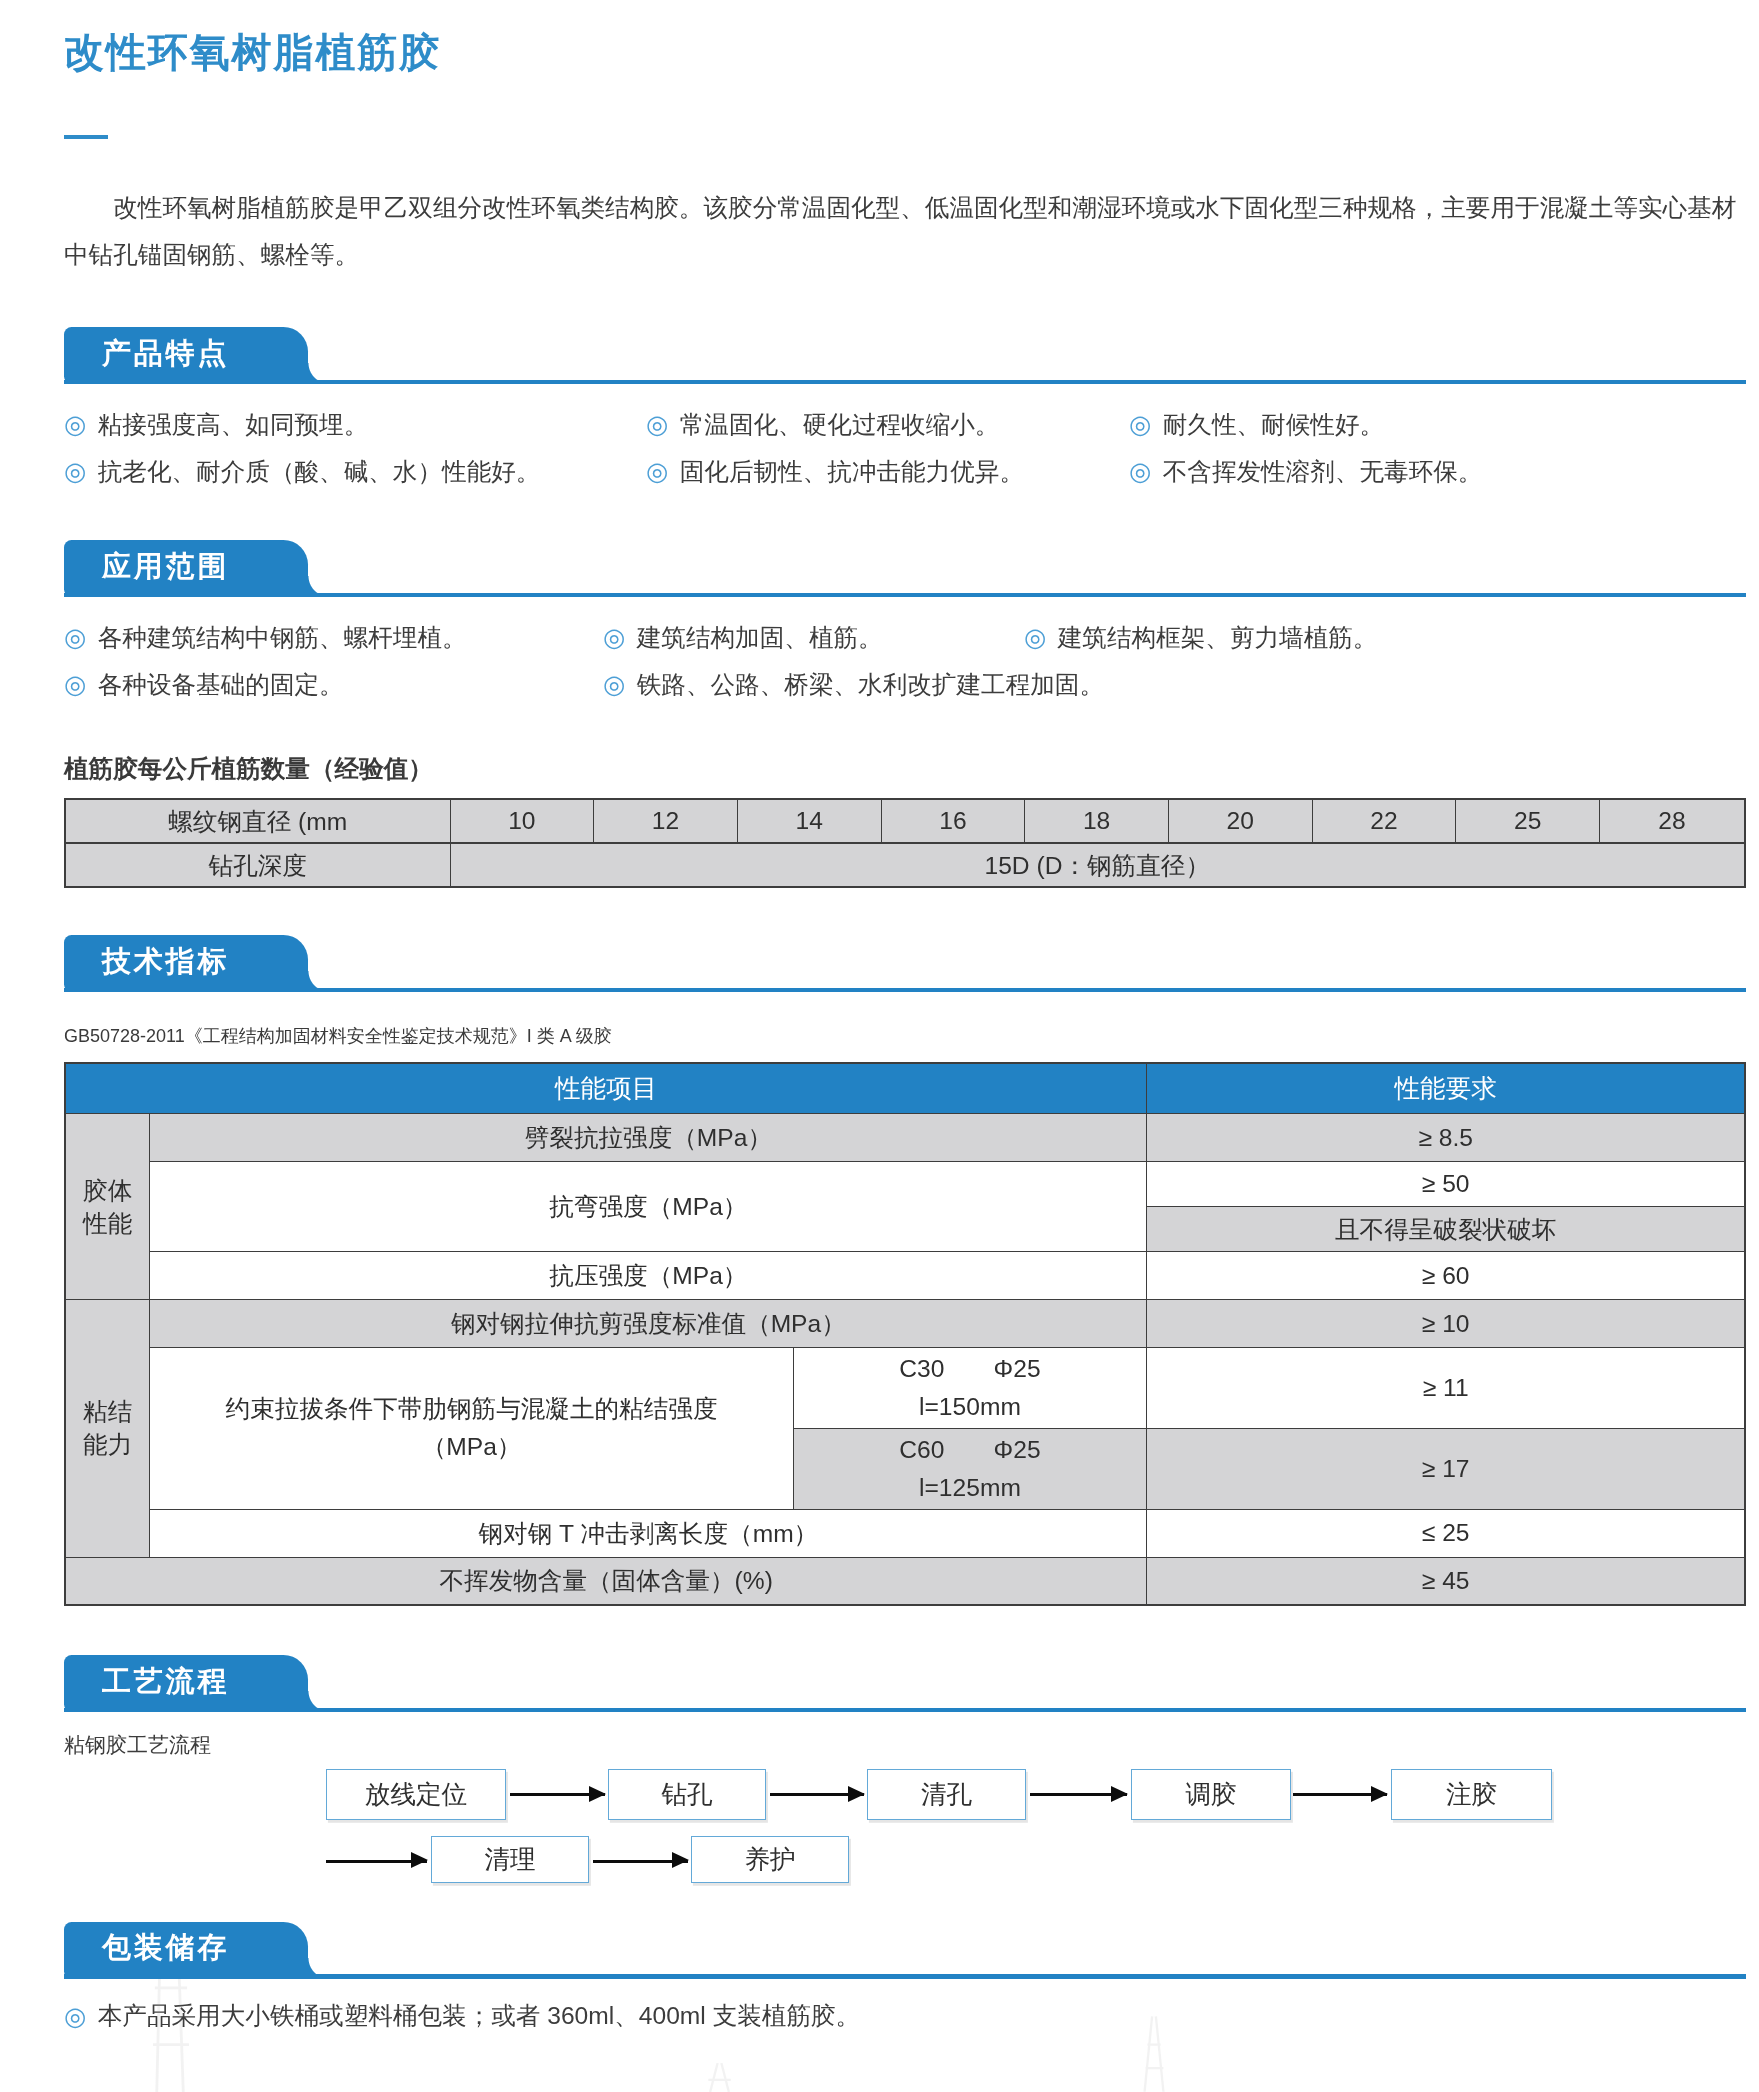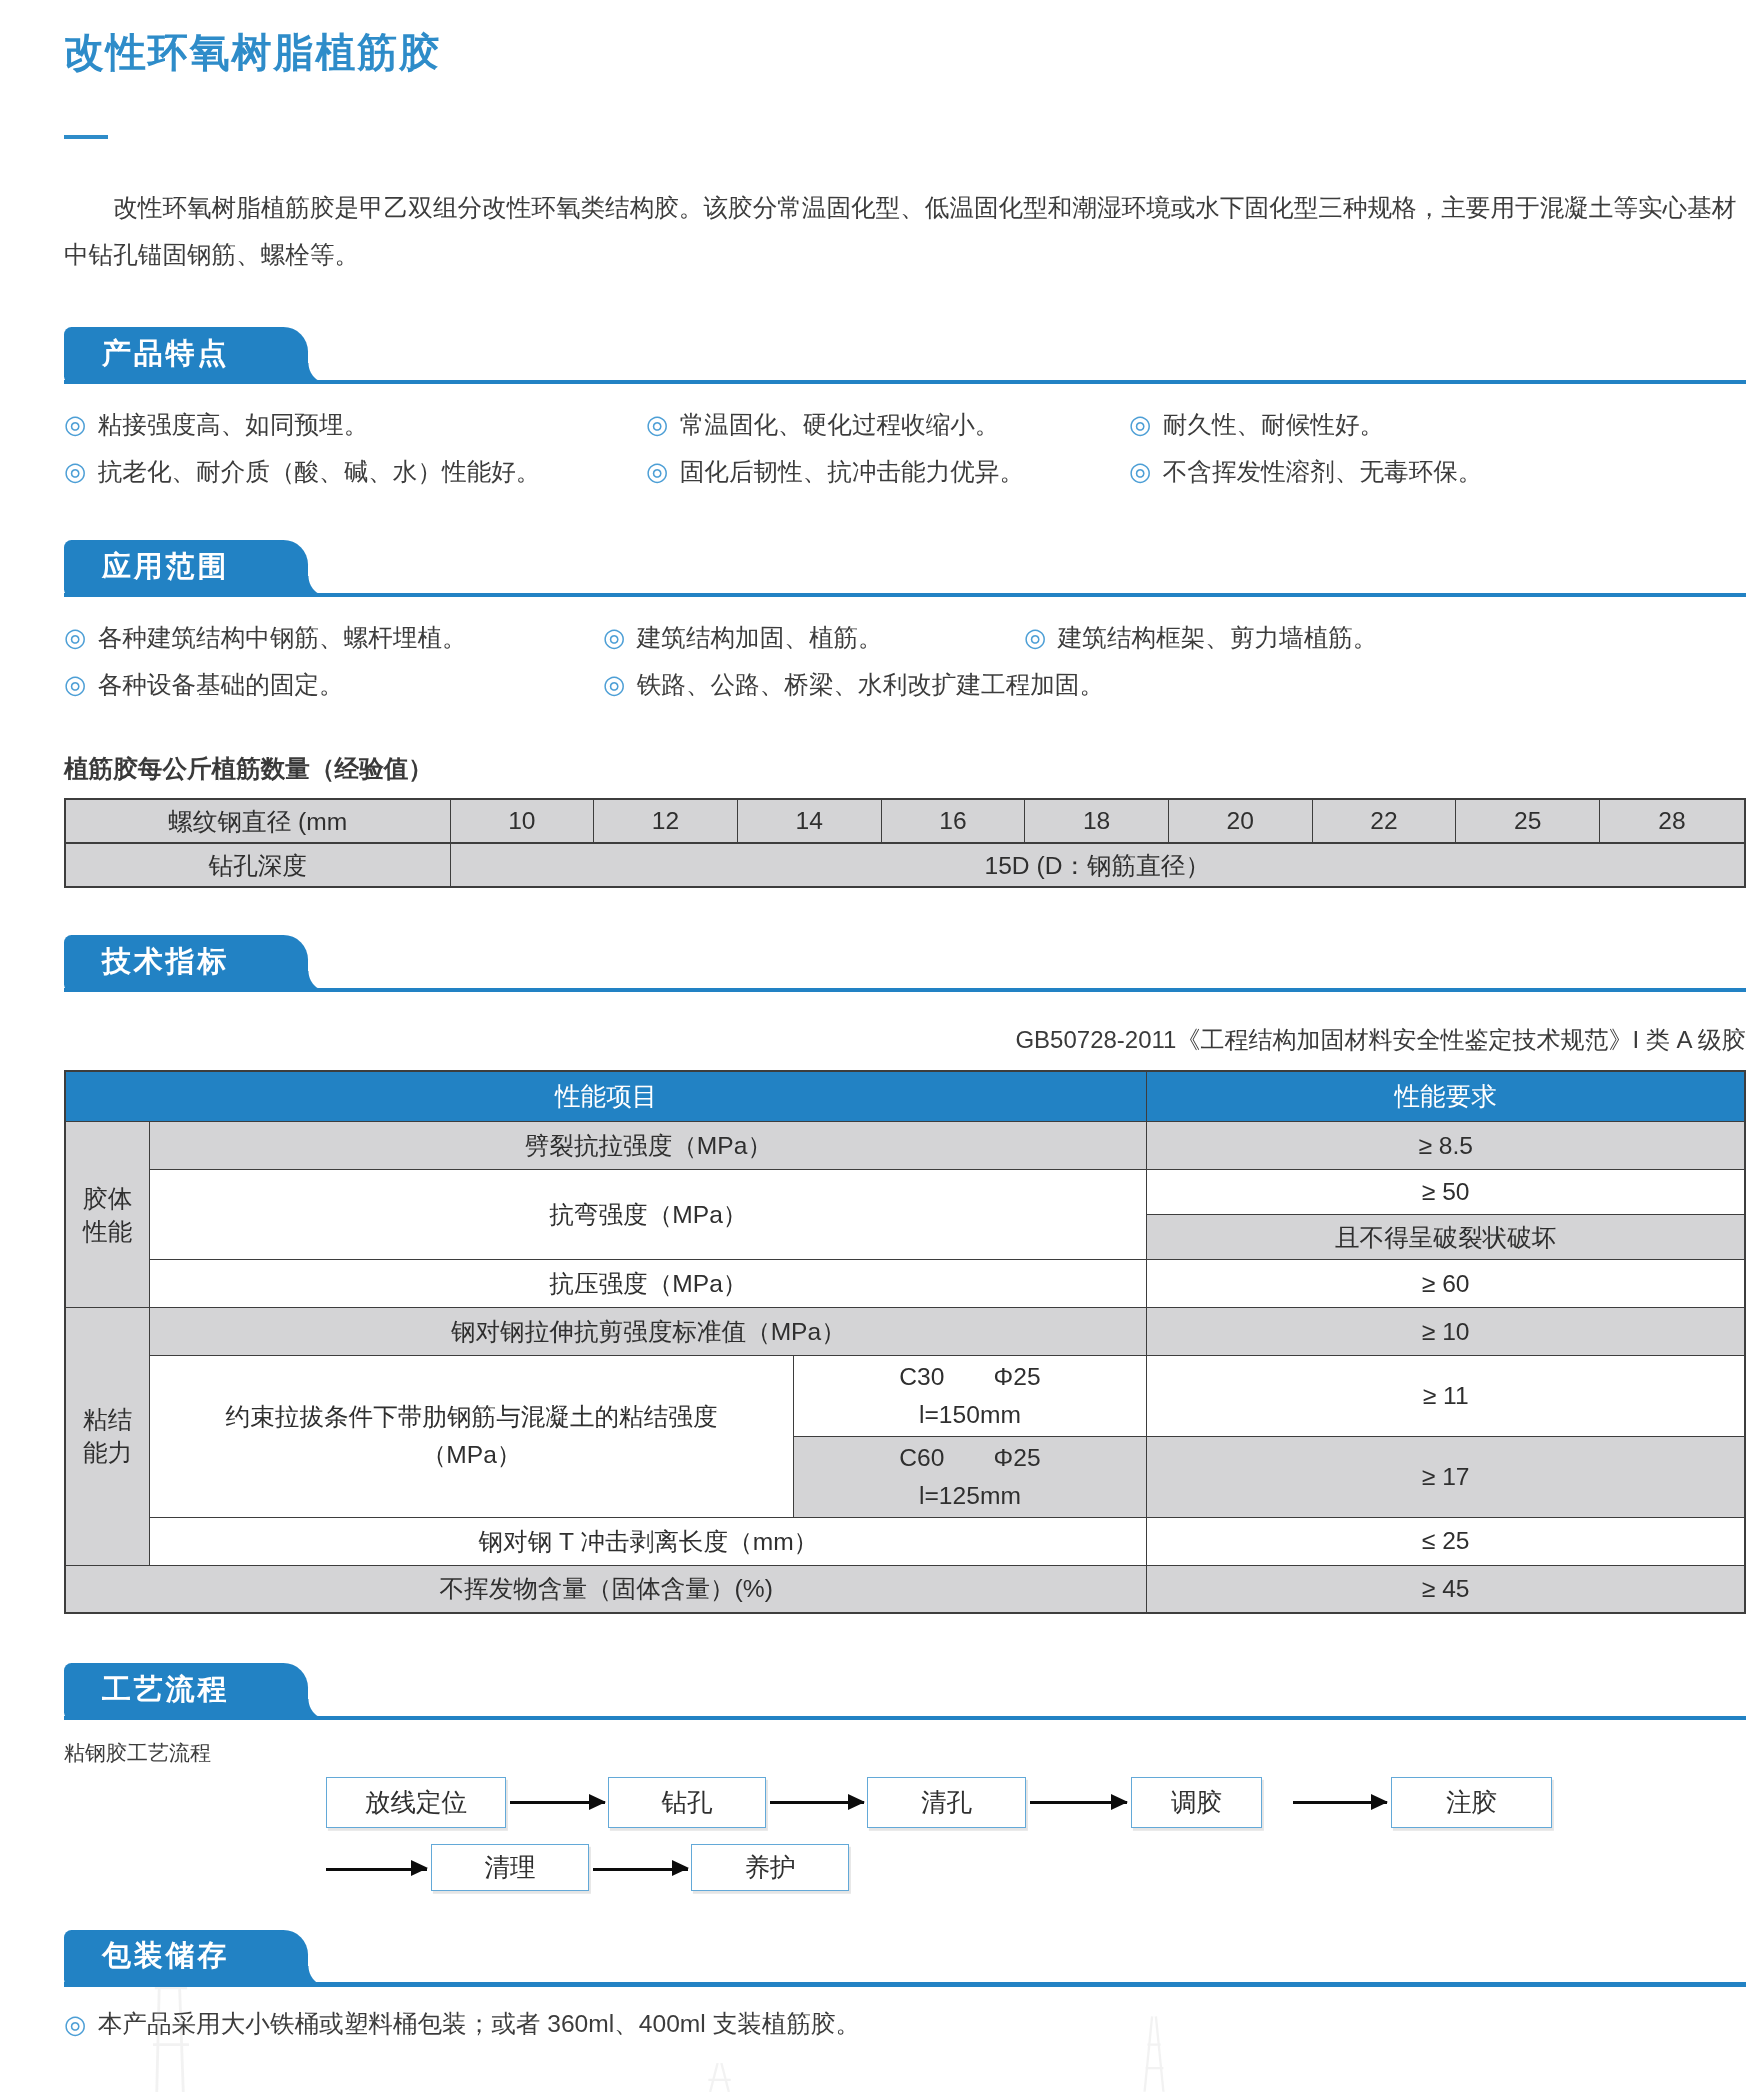--- a/index.html
+++ b/index.html
@@ -52,21 +52,21 @@
   .dose{margin-top:13.2px;border:2.8px solid var(--border);}
   .dose td{
     border-left:1.9px solid var(--border);border-right:1.9px solid var(--border);
     border-top:2.8px solid var(--border);border-bottom:2.8px solid var(--border);
     height:44px;text-align:center;padding:0 5.7px;
   }
   .dose .lbl{width:385px;}
   .gray{background:var(--gray);}
 
   
-  .std-note{margin-top:32px;text-align:right;font-size:24px;color:#3a3a3a;}
+  .std-note{margin-top:32px;text-align:left;font-size:18px;color:#3a3a3a;}
   .spec{margin-top:13.2px;border:2.8px solid var(--border);}
   .spec td,.spec th{
     border:1.9px solid var(--border);text-align:center;padding:1.9px 7.6px;font-weight:400;
   }
   .spec .hdr td{background:var(--blue);color:#fff;height:51px;font-size:25.6px;}
   .spec .h50{height:48px;}
   .spec .h48{height:45px;}
   .spec .h66{height:62px;}
   .spec .sub span{display:block;line-height:38px;}
 
@@ -263,21 +263,21 @@
   </div>
   <div class="flow-subtitle">粘钢胶工艺流程</div>
 
   <div class="flow">
     <div class="fbox" style="left:262px;top:0;width:180px;">放线定位</div>
     <div class="arr" style="left:446px;top:24.6px;width:95px;"></div>
     <div class="fbox" style="left:544px;top:0;width:158px;">钻孔</div>
     <div class="arr" style="left:706px;top:24.6px;width:94px;"></div>
     <div class="fbox" style="left:803px;top:0;width:159px;">清孔</div>
     <div class="arr" style="left:966px;top:24.6px;width:97px;"></div>
-    <div class="fbox" style="left:1067px;top:0;width:131px;">调胶</div>
+    <div class="fbox" style="left:1067px;top:0;width:160px;">调胶</div>
     <div class="arr" style="left:1229px;top:24.6px;width:94px;"></div>
     <div class="fbox" style="left:1327px;top:0;width:161px;">注胶</div>
 
     <div class="arr" style="left:262px;top:91px;width:101px;"></div>
     <div class="fbox" style="left:367px;top:67px;width:158px;height:47px;">清理</div>
     <div class="arr" style="left:529px;top:91px;width:95px;"></div>
     <div class="fbox" style="left:627px;top:67px;width:158px;height:47px;">养护</div>
   </div>
 
   <div class="section-bar" style="margin-top:28px;">

